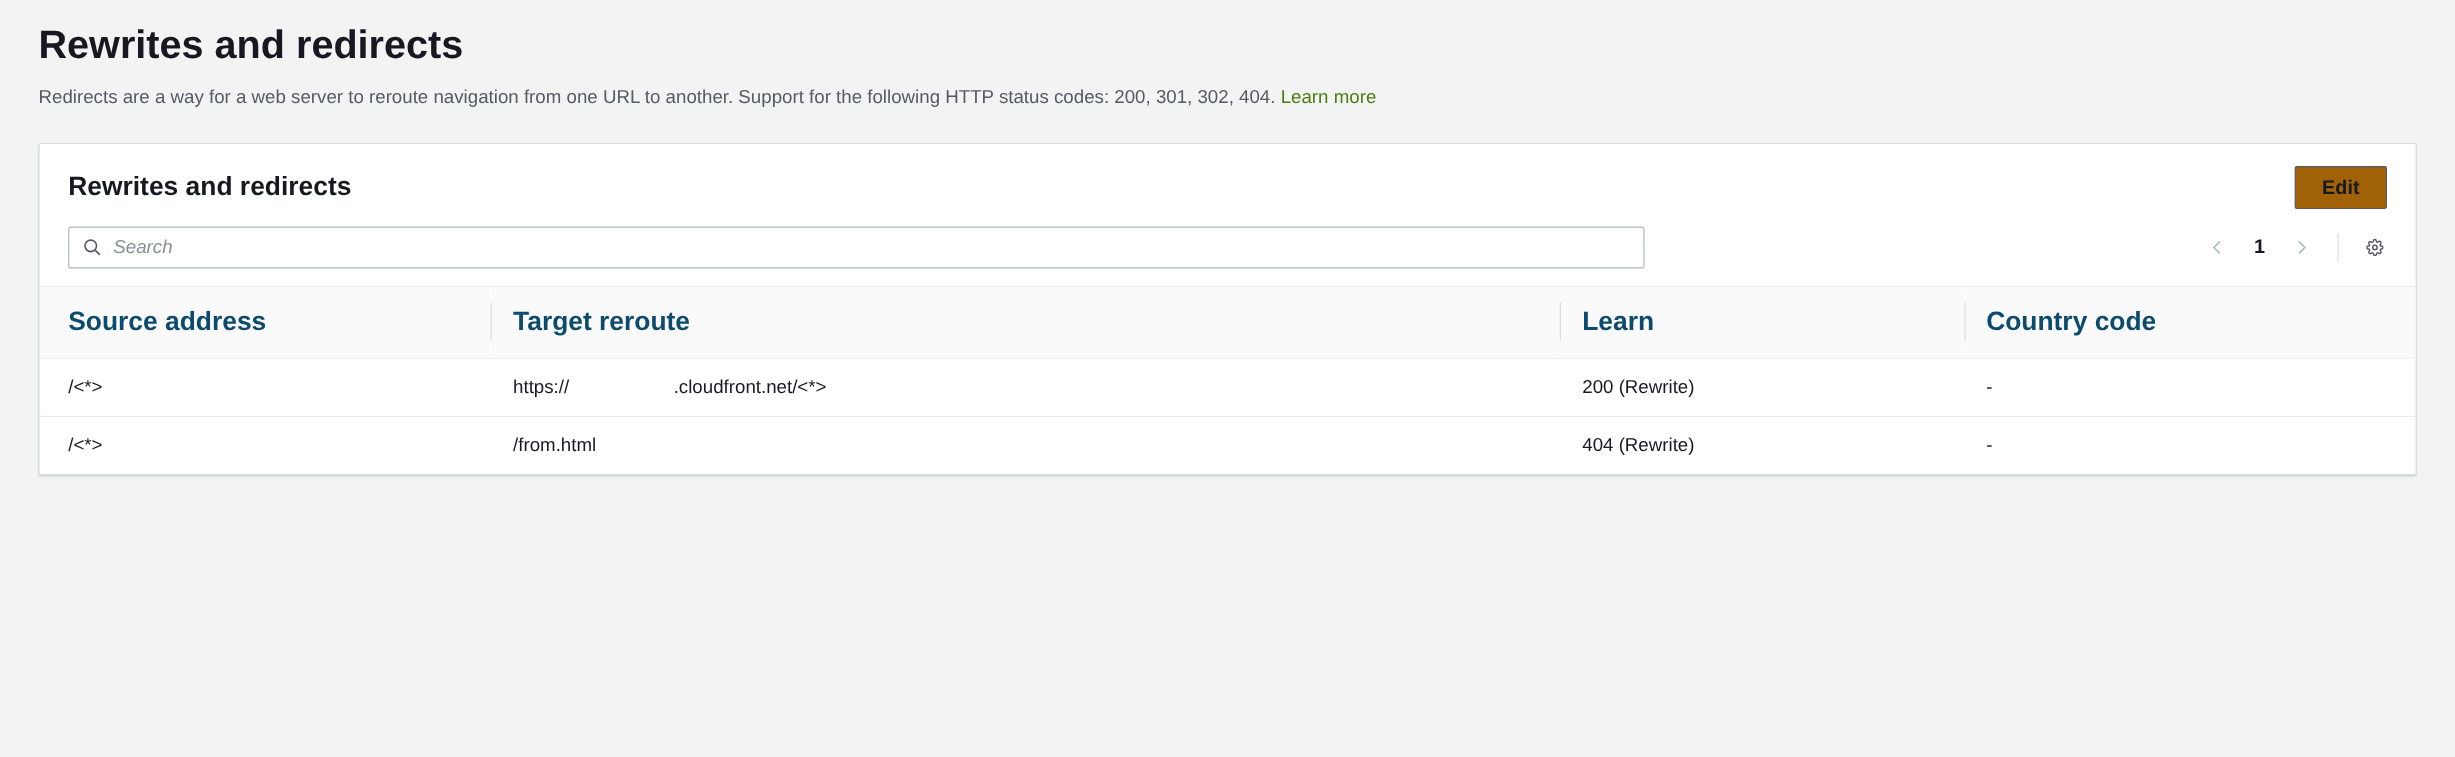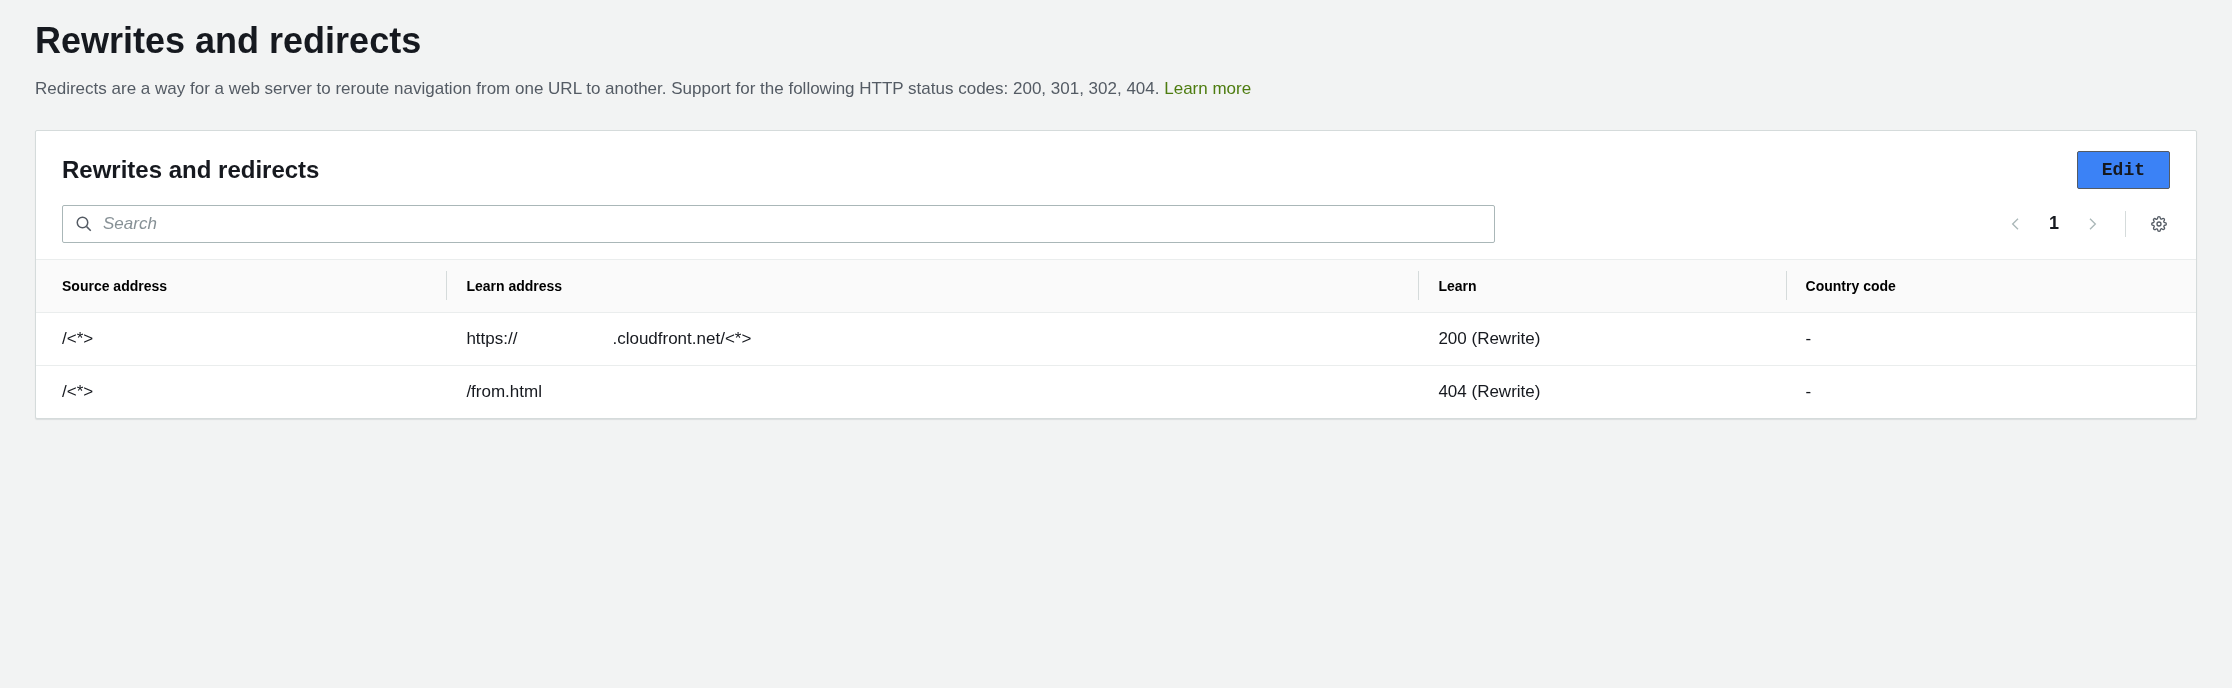--- a/index.html
+++ b/index.html
@@ -41,29 +41,28 @@
       display: flex;
       align-items: center;
       justify-content: space-between;
     }
     .panel-title {
       font-size: 24px;
       font-weight: 700;
       color: #16191f;
     }
     .edit-btn {
-      background: #3b82f6;
+      background: #a16207;
       border: 1px solid #545b64;
       border-radius: 2px;
       padding: 8px 24px;
       font-size: 18px;
       font-weight: 700;
       color: #16191f;
       cursor: pointer;
-      font-family: Liberation Mono, monospace;
     }
     .panel-toolbar {
       padding: 0 26px 16px 26px;
       display: flex;
       align-items: center;
       gap: 32px;
     }
     .search-box {
       flex: 0 0 auto;
       width: 68%;
@@ -135,23 +134,23 @@
       stroke: #545b64;
       fill: none;
       stroke-width: 1.8;
     }
     table {
       width: 100%;
       border-collapse: collapse;
     }
     thead th {
       text-align: left;
-      font-size: 14px;
-      font-weight: 700;
-      color: #000000;
+      font-size: 24px;
+      font-weight: 700;
+      color: #0c4a6e;
       padding: 18px 20px;
       border-top: 1px solid #eaeded;
       border-bottom: 1px solid #eaeded;
       background: #fafafa;
       position: relative;
     }
     thead th:first-child {
       padding-left: 26px;
     }
     thead th:not(:first-child)::before {
@@ -232,21 +231,21 @@
   <table>
     <colgroup>
       <col class="col-source">
         <col class="col-target">
         <col class="col-type">
         <col class="col-country">
     </colgroup>
     <thead>
       <tr>
         <th>Source address</th>
-        <th>Learn address</th>
+        <th>Target reroute</th>
         <th>Learn</th>
         <th>Country code</th>
       </tr>
     </thead>
     <tbody>
       <tr>
         <td>/&lt;*&gt;</td>
         <td>
           <div class="target-cell">
             <span>https://</span>

